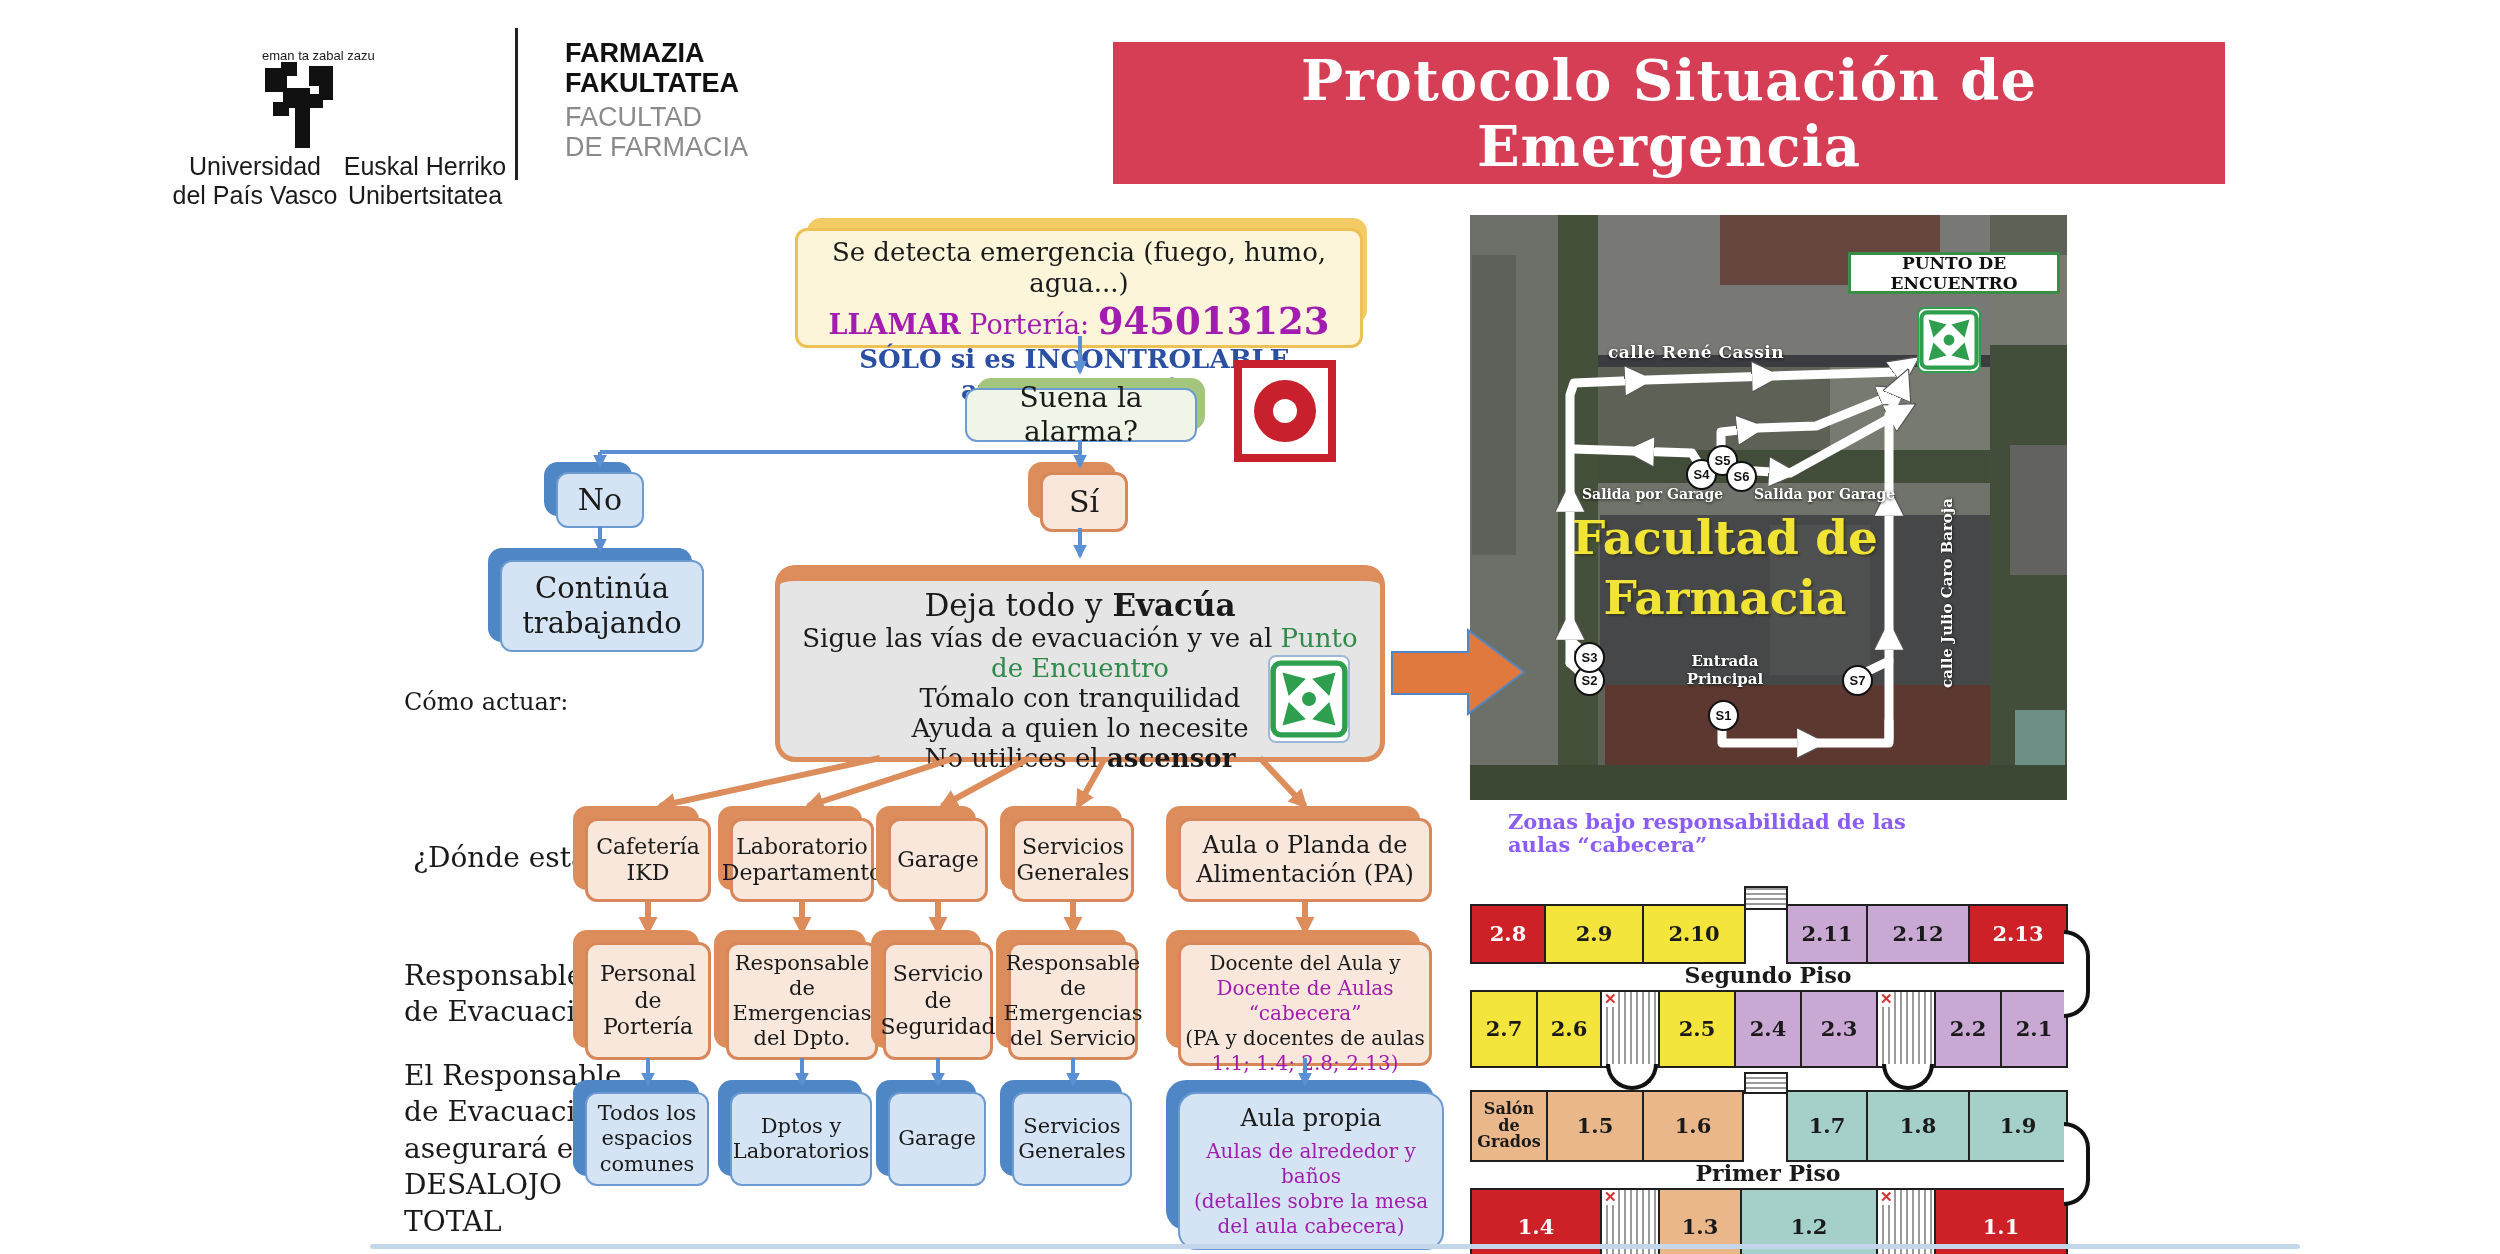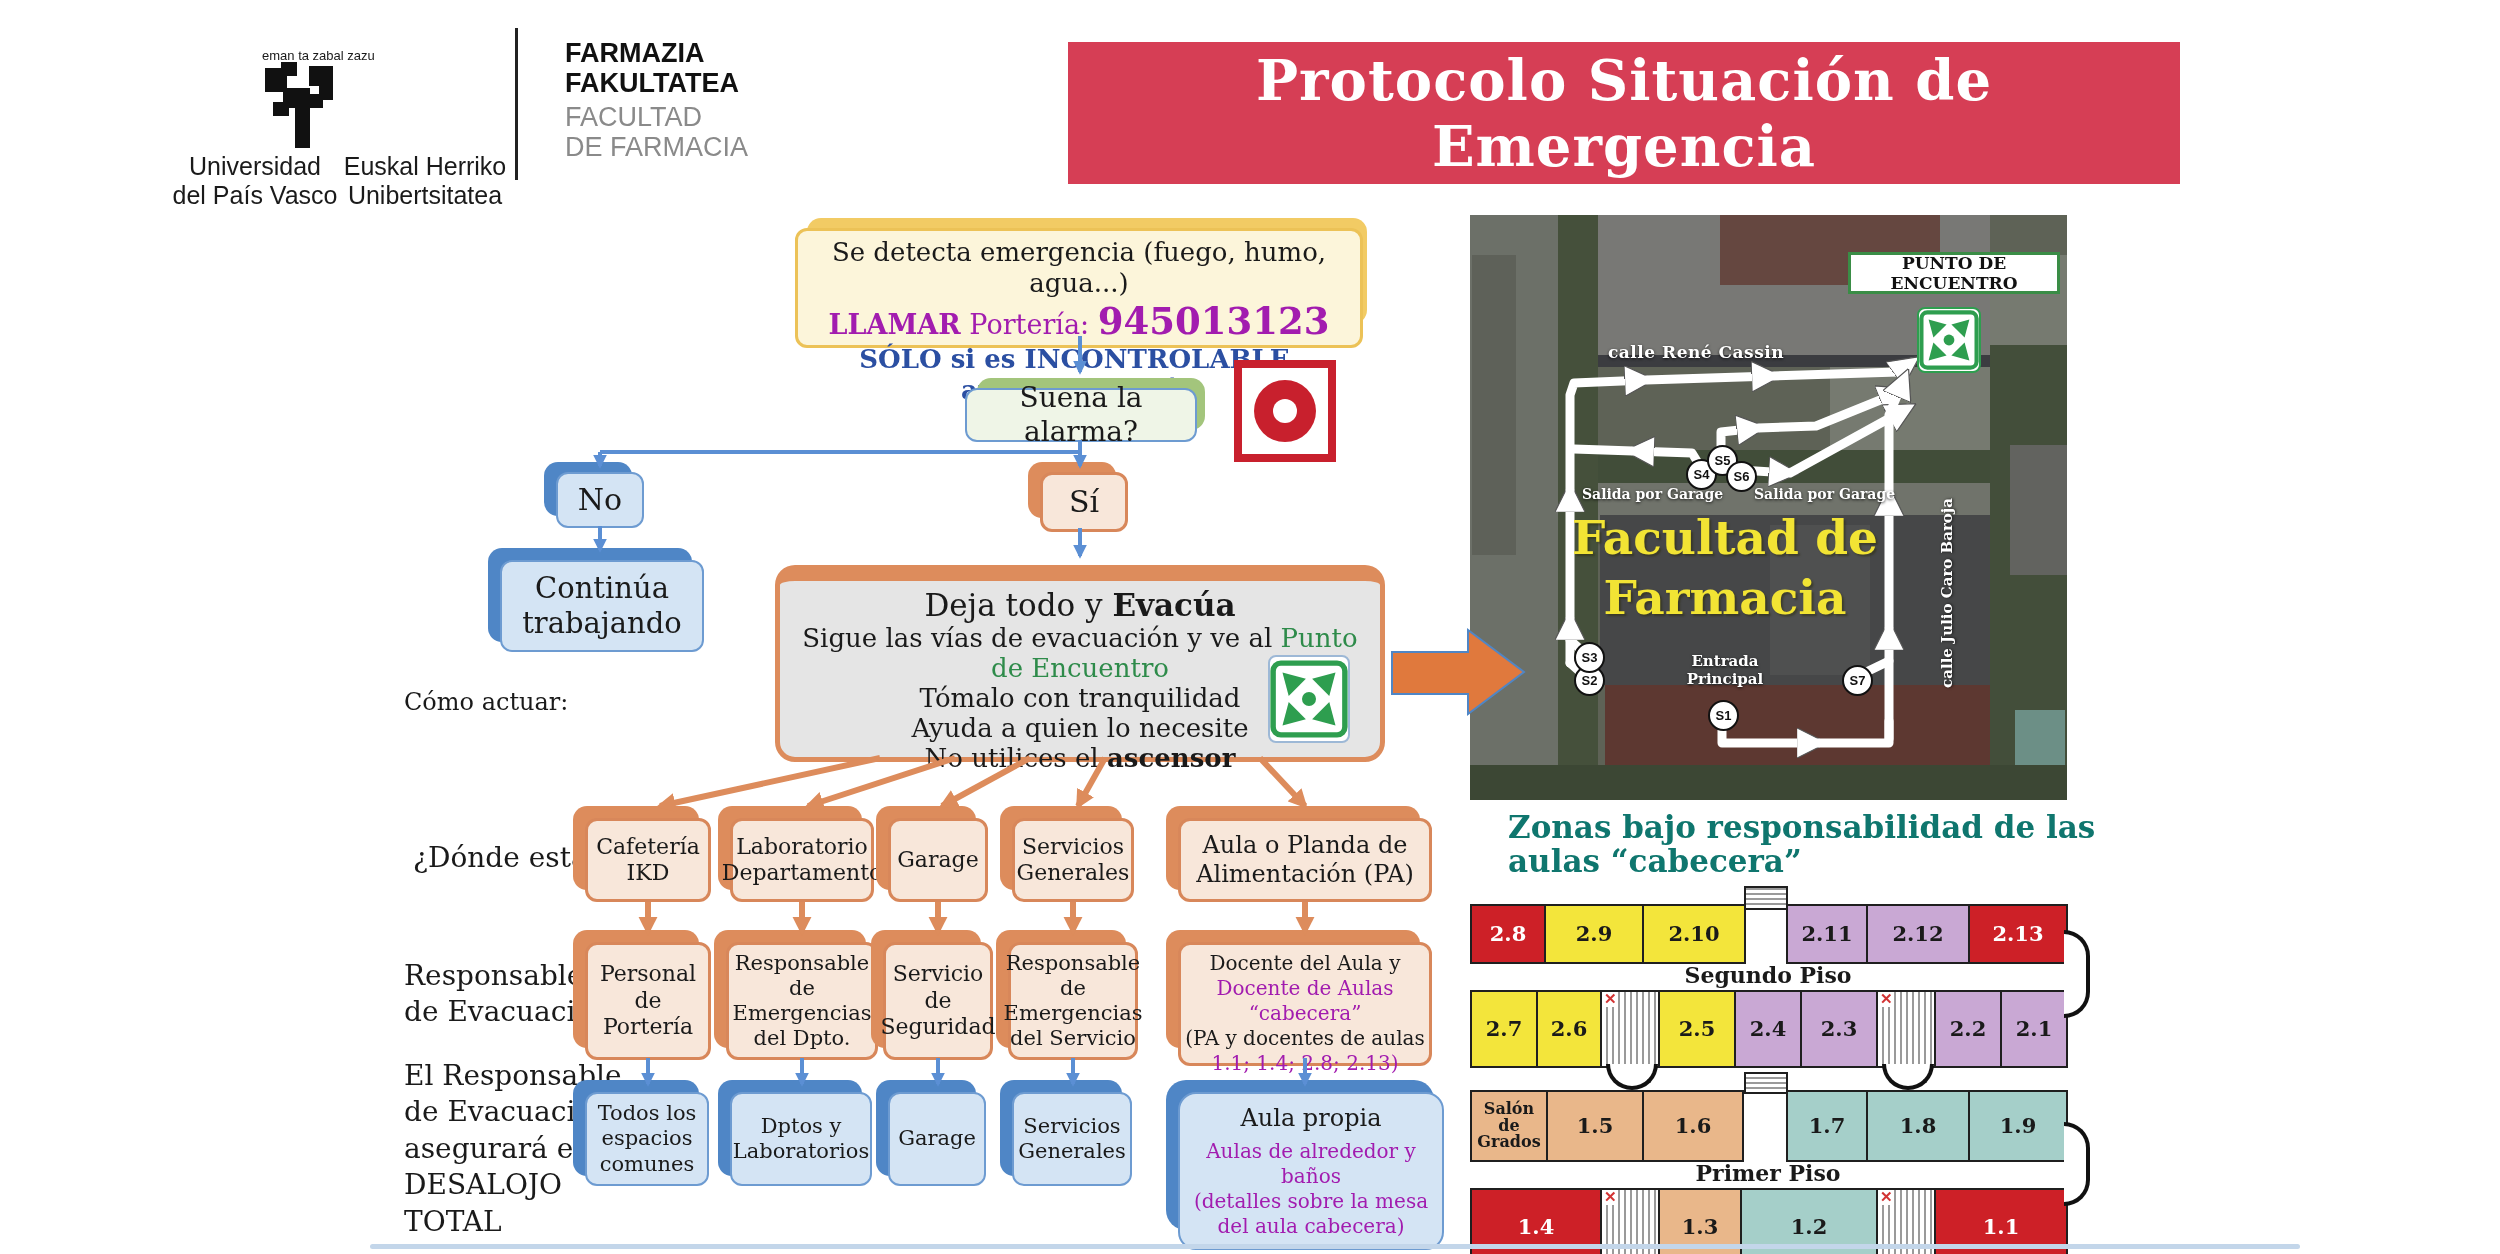--- a/index.html
+++ b/index.html
@@ -57,21 +57,21 @@
   .room.white{color:#fff;}
   .c-red{background:#cd2027;} .c-yel{background:#f3e53b;} .c-lil{background:#c9a8d4;}
   .c-tan{background:#e9b78a;} .c-teal{background:#a5cfc9;}
   .stair{border:2px solid #1f1f1f;background:repeating-linear-gradient(90deg,#fff 0 4px,#9a9a9a 4px 6px);}
   .stair .x{position:absolute;left:2px;top:0;color:#d23333;font-size:15px;font-weight:bold;background:#fff;line-height:1;}
   .floor-label{font-weight:bold;font-size:22px;}
   .arc{border:4px solid #111;border-top:none;border-radius:0 0 44px 44px;background:#fff;}
   .arcR{border:4px solid #111;border-left:none;border-radius:0 70px 70px 0;background:#fff;}
   .tower{border:2px solid #1f1f1f;background:repeating-linear-gradient(0deg,#fff 0 3px,#9a9a9a 3px 5px);}
 
-  .zonas{color:#0f766e;font-weight:bold;font-size:31px;line-height:1.1;}
+  .zonas{color:#8b5cf6;font-weight:bold;font-size:21px;line-height:1.1;}
   .divider{background:#c3d6ea;border-radius:3px;}
   svg.lines{position:absolute;left:0;top:0;pointer-events:none;}
   .label28{font-size:28px;line-height:1.3;}
 </style>
 </head>
 <body>
 
 <div id="page">
 
   <div class="abs motto" style="left:262px;top:48px;">eman ta zabal zazu</div>
@@ -89,21 +89,21 @@
   </svg>
   <div class="abs uni-name pre" style="left:130px;top:152px;width:250px;">Universidad
 del País Vasco</div>
   <div class="abs uni-name pre" style="left:300px;top:152px;width:250px;">Euskal Herriko
 Unibertsitatea</div>
   <div class="abs vline" style="left:515px;top:28px;height:152px;"></div>
   <div class="abs fac-eu pre" style="left:565px;top:38px;">FARMAZIA
 FAKULTATEA</div>
   <div class="abs fac-es pre" style="left:565px;top:102px;">FACULTAD
 DE FARMACIA</div>
-  <div class="abs banner ctr" style="left:1068px;top:42px;width:1112px;height:142px;">Protocolo Situación de Emergencia</div>
+  <div class="abs banner ctr" style="left:1113px;top:42px;width:1112px;height:142px;">Protocolo Situación de Emergencia</div>
 
   <div class="abs sh sh-gold" style="left:807px;top:218px;width:560px;height:106px;"></div>
   <div class="abs fr fr-cream" style="left:795px;top:228px;width:554px;height:106px;padding:6px 4px 2px;text-align:center;">
     <div style="font-size:26px;">Se detecta emergencia (fuego, humo, agua...)</div>
     <div style="font-size:27px;">
       <span class="red-t b">LLAMAR</span><span class="red-t"> Portería: </span><span class="red-t b" style="font-size:37px;">945013123</span>
     </div>
     <div class="blue-t b" style="font-size:26px;">SÓLO si es INCONTROLABLE, apretar el botón</div>
   </div>
 

